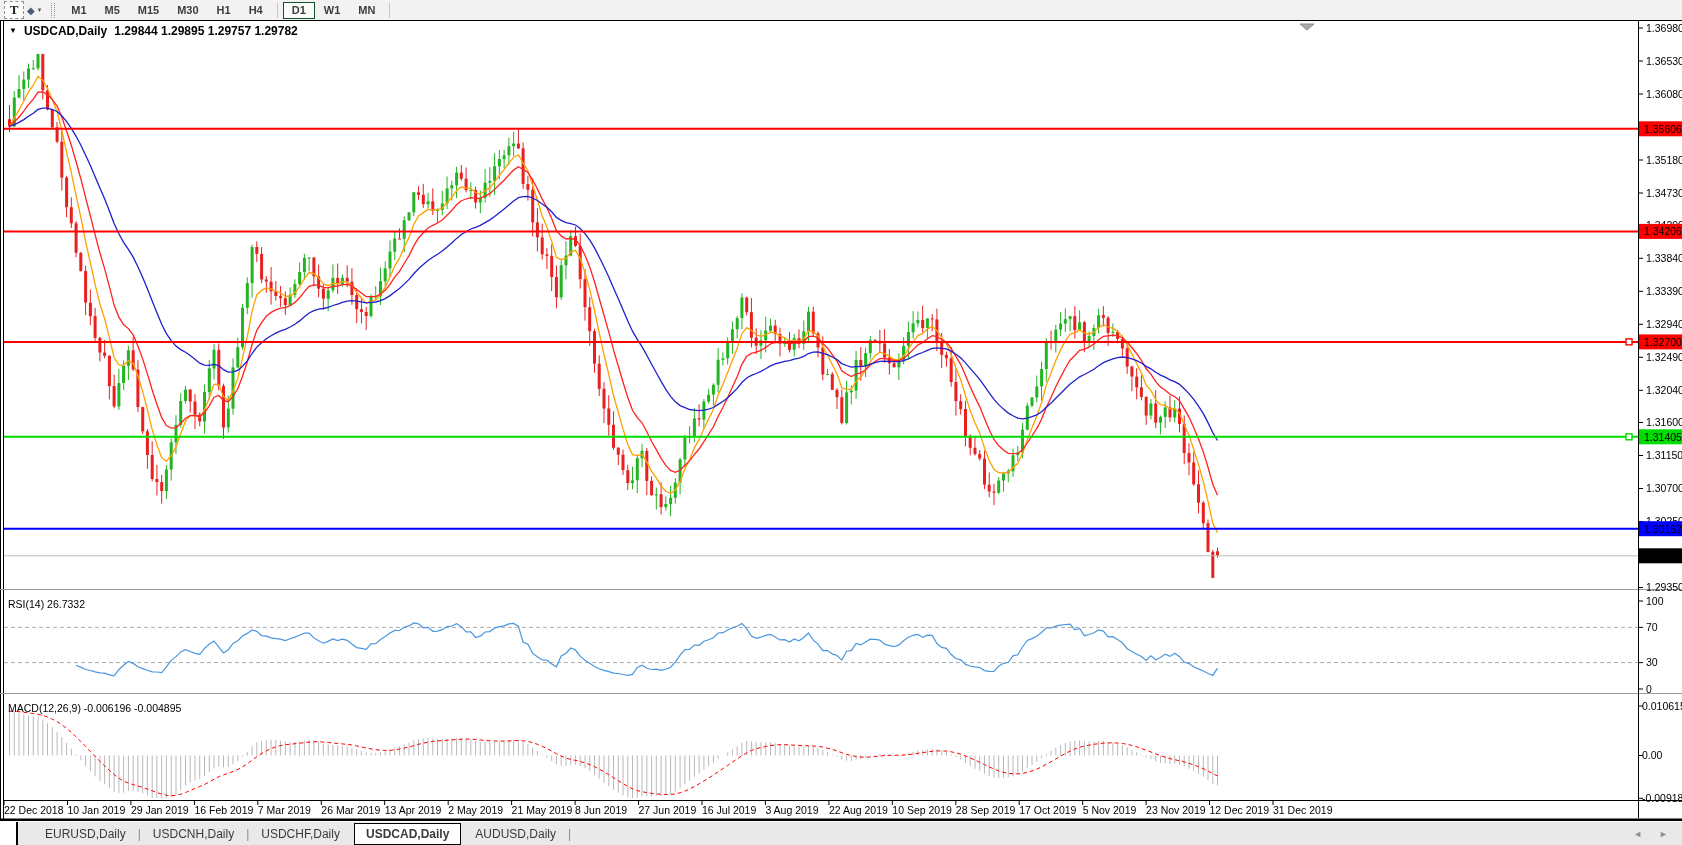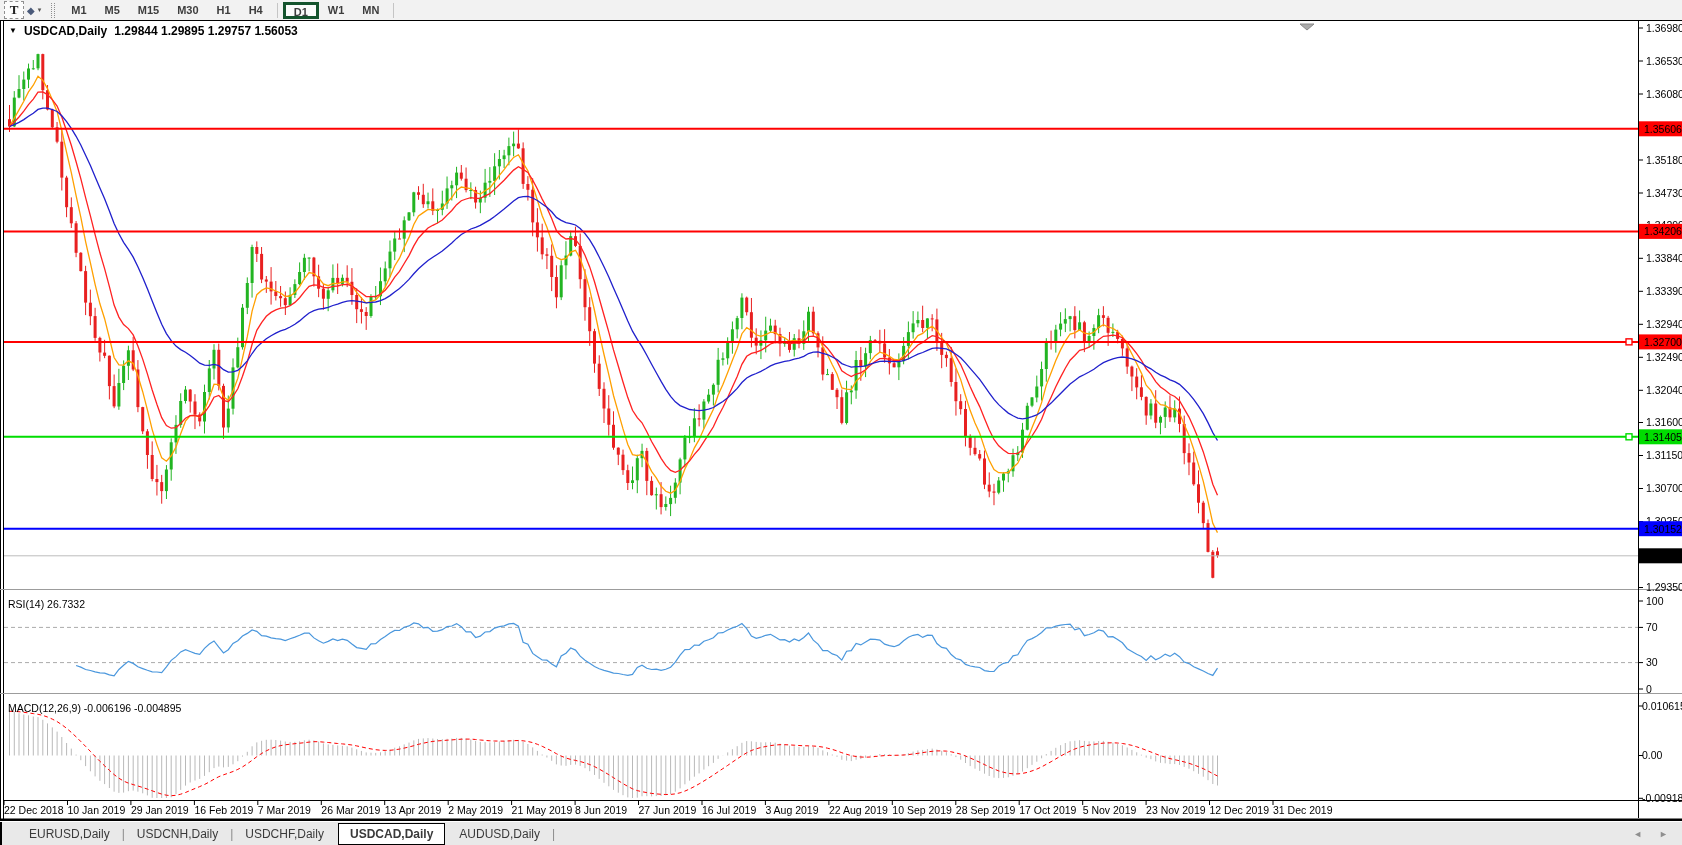--- a/index.html
+++ b/index.html
@@ -11,30 +11,30 @@
   .tbtn{height:18px;display:flex;align-items:center;justify-content:center;
         background:transparent;border:none;padding:0 3px;cursor:default;}
   .ttool{width:20px;border:1px dashed #8f8f8f;background:#fcfcfc;
          font-family:"Liberation Serif",serif;font-weight:bold;font-size:13px;color:#222;}
   .objbtn .glyph{font-size:10px;color:#4a5a7a;}
   .objbtn .caret{font-size:7px;color:#555;margin-left:3px;}
   .grip{width:2px;height:15px;border-left:1px dotted #8f8f8f;border-right:1px dotted #8f8f8f;margin:0 7px;}
   .tfwrap{display:flex;align-items:center;justify-content:center;}
   .tf{height:17px;padding:1px 8px 2px;font-weight:bold;font-size:11px;color:#3d3d3d;
       background:transparent;border:1px solid transparent;cursor:default;font-family:"Liberation Sans",sans-serif;}
-  .tf.active{border:3px solid #14532d;background:#fbfbfb;}
+  .tf.active{border:1px solid #14532d;background:#fbfbfb;}
   .vsep{width:1px;height:15px;background:#c5c5c5;margin:0 5px;}
   
   svg{position:absolute;top:0;left:0;z-index:1;}
   svg text{font-family:"Liberation Sans",sans-serif;font-size:10.5px;fill:#000;}
   .chart-title{position:absolute;top:24px;left:9px;z-index:2;display:flex;align-items:center;
                gap:7px;font-size:12px;font-weight:bold;color:#000;}
   .chart-title .tri{font-size:8px;line-height:1;}
   
-  .tabbar{position:absolute;left:0;right:0;bottom:0;height:23px;background:#e9e9e9;
+  .tabbar{position:absolute;left:16px;right:0;bottom:0;height:23px;background:#e9e9e9;
           display:flex;align-items:center;padding-left:16px;z-index:3;font-size:12px;
           color:#3a3a3a;border-left:2px solid #000;box-sizing:border-box;}
   .tab{padding:3px 11px;cursor:default;white-space:nowrap;}
   .tab.active{background:#fff;border:1px solid #000;font-weight:bold;margin:0 3px;}
   .tsep{color:#8a8a8a;padding:0 1px;}
   .arr{margin-left:auto;padding-right:14px;display:flex;gap:17px;color:#8f8f8f;font-size:9px;}
 </style>
 </head>
 <body>
 
@@ -967,21 +967,21 @@
         <line x1="1209.5" y1="801" x2="1209.5" y2="805" stroke="#000"></line>
         <text x="1209.5" y="814">12 Dec 2019</text>
         <line x1="1273.0" y1="801" x2="1273.0" y2="805" stroke="#000"></line>
         <text x="1273.0" y="814">31 Dec 2019</text>
       </g>
     </svg>
 
   <div class="chart-title">
     <span class="tri">▼</span>
     <span>USDCAD,Daily</span>
-    <span>1.29844 1.29895 1.29757 1.56053</span>
+    <span>1.29844 1.29895 1.29757 1.29782</span>
   </div>
 
   <div class="tabbar">
     <div class="tfwrap" id="tabs">
         <div class="tab">EURUSD,Daily</div>
         <span class="tsep">|</span>
         <div class="tab">USDCNH,Daily</div>
         <span class="tsep">|</span>
         <div class="tab">USDCHF,Daily</div>
         <div class="tab active">USDCAD,Daily</div>

